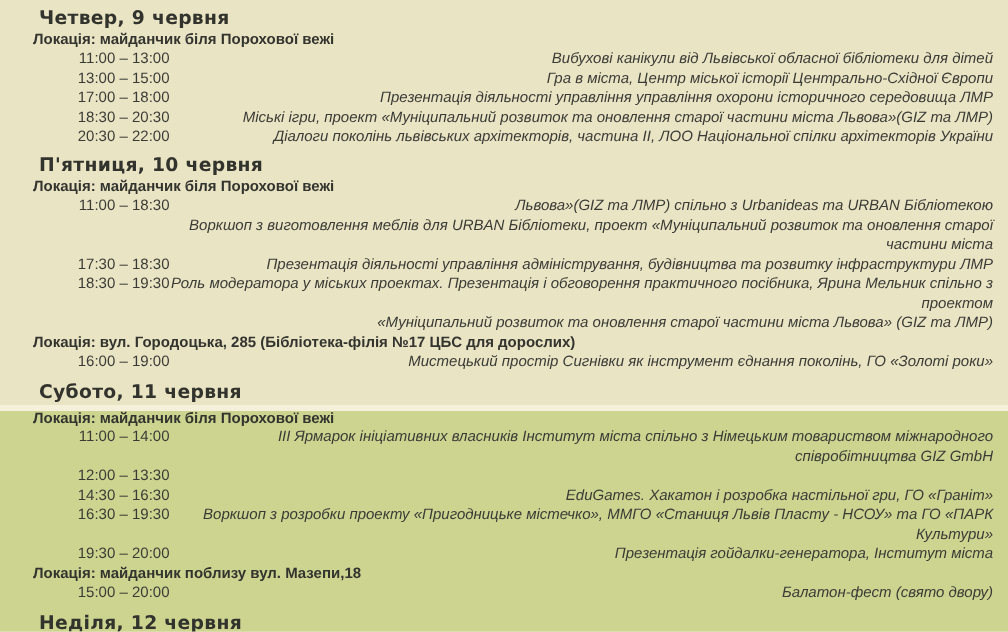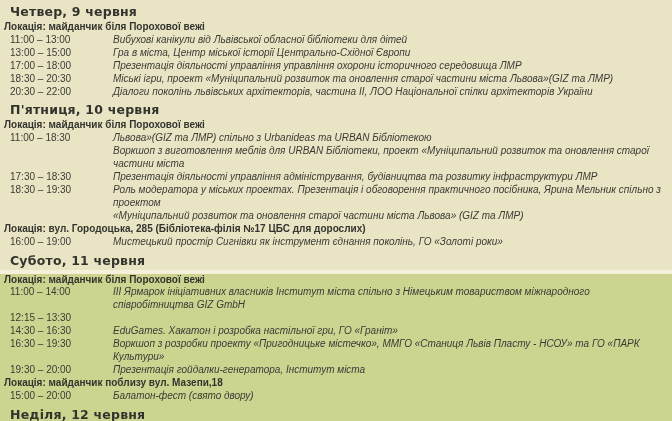--- a/index.html
+++ b/index.html
@@ -13,33 +13,35 @@
   .section-green { background:#ccd490; }
   .stripe { height:4px; background:#f4f0d9; }
   .day-title {
     font-family:"DejaVu Sans",sans-serif;
     font-weight:bold;
     font-size:12.5px;
     line-height:15px;
     padding:4px 10px 2px 10px;
     color:#33332d;
     letter-spacing:0.2px;
+    margin-left:16px;
   }
   .loc {
     font-weight:bold;
     font-size:10px;
     line-height:12.9px;
-    padding:0 4px;
+    padding:0 22px;
     color:#34342f;
   }
   .row {
     display:flex;
     padding:0 10px;
     font-size:10px;
     line-height:12.9px;
+    text-align:right;
   }
   .time { flex:0 0 103px; width:103px; }
   .desc { flex:1;font-style:italic; }
   .desc .line { display:block; }
 </style>
 </head>
 <body>
 
 <div>
 
@@ -105,21 +107,21 @@
 
   <div class="section-green">
 
     <section>
       <div class="loc">Локація: майданчик біля Порохової вежі</div>
       <div class="row">
         <span class="time">11:00 – 14:00</span>
         <span class="desc">ІІІ Ярмарок ініціативних власників Інститут міста спільно з Німецьким товариством міжнародного співробітництва GIZ GmbH</span>
       </div>
       <div class="row">
-        <span class="time">12:15 – 13:30</span>
+        <span class="time">12:00 – 13:30</span>
       </div>
       <div class="row">
         <span class="time">14:30 – 16:30</span>
         <span class="desc">EduGames. Хакатон і розробка настільної гри, ГО «Граніт»</span>
       </div>
       <div class="row">
         <span class="time">16:30 – 19:30</span>
         <span class="desc">Воркшоп з розробки проекту «Пригодницьке містечко», ММГО «Станиця Львів Пласту - НСОУ» та ГО «ПАРК Культури»</span>
       </div>
       <div class="row">

